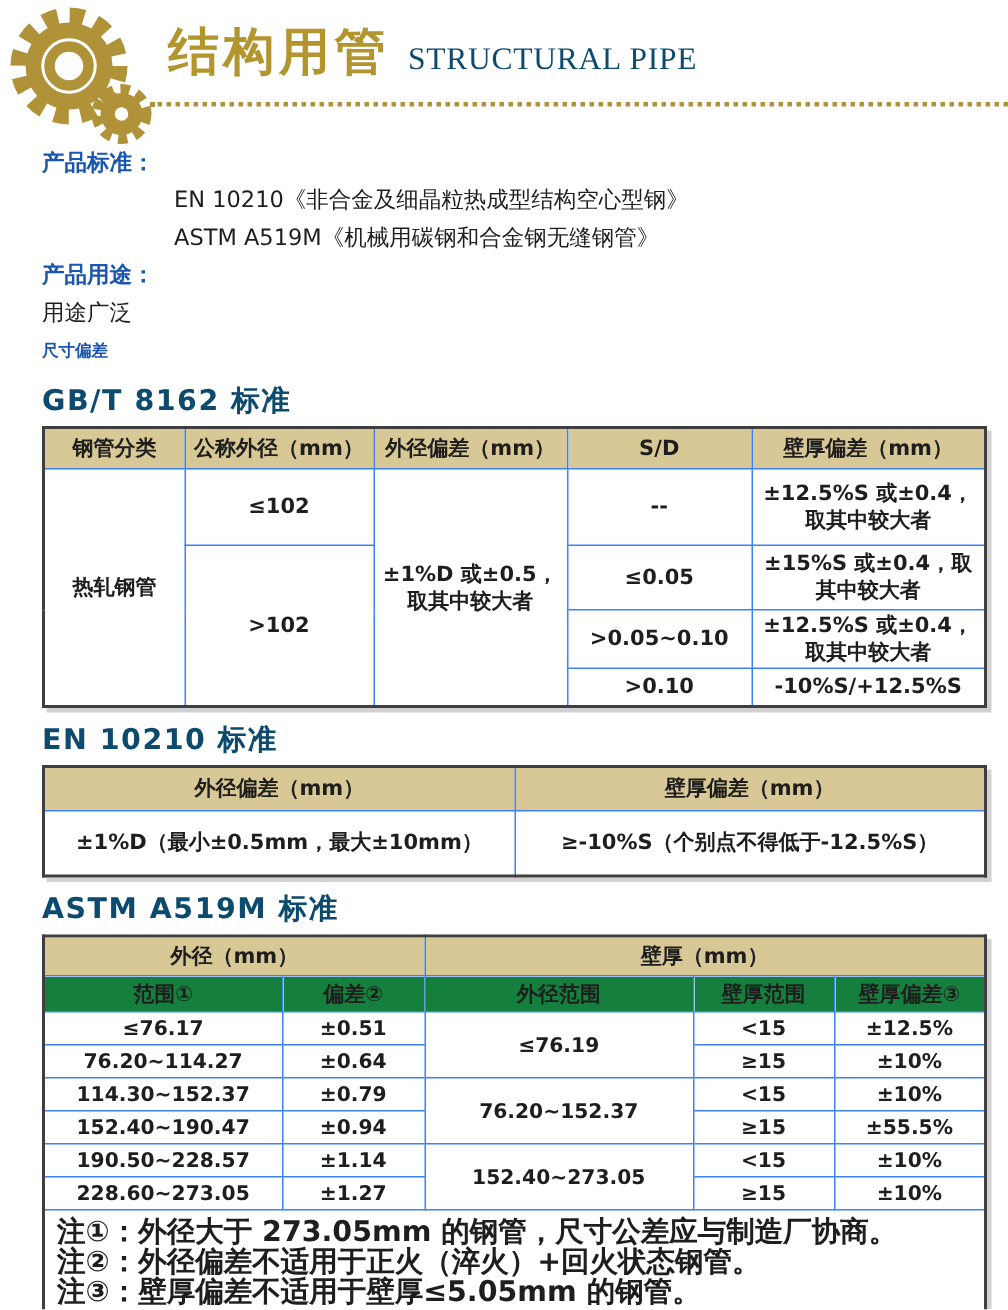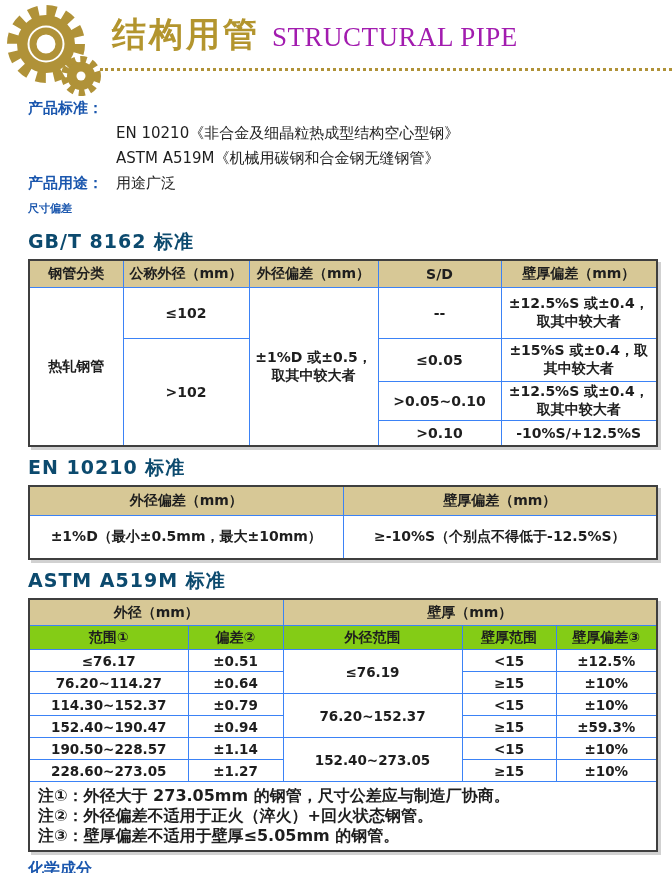--- a/index.html
+++ b/index.html
@@ -5,25 +5,25 @@
   html,body { margin:0; padding:0; background:#ffffff; }
   .page {
     position:relative; width:672px; height:873px; overflow:hidden;
     background:#ffffff; font-family:"DejaVu Sans", sans-serif; color:#1e1e1e;
   }
   
   .header { position:relative; height:90px; }
   .gears { position:absolute; left:2px; top:2px; }
   .title-row { position:absolute; left:112px; top:12px; display:flex; align-items:baseline; gap:12px; }
   .title-zh { font-size:34px; font-weight:bold; color:#b3952e; letter-spacing:3px; }
-  .title-en { font-family:"Liberation Serif", serif; font-size:27px; color:#a21caf; letter-spacing:0.5px; }
+  .title-en { font-family:"Liberation Serif", serif; font-size:21px; color:#0c4a6e; letter-spacing:0.5px; }
   .dotted-divider { position:absolute; left:100px; right:0; top:68px; border-top:3px dotted #b09238; }
   
   .content { padding:6px 16px 0 28px; width:628px; }
-  .info-line { display:flex; font-size:15px; line-height:25px; }
+  .info-line { display:flex; font-size:15px; line-height:25px;flex-direction:column; }
   .info-label { color:#1b57ae; font-weight:bold; width:88px; flex:none; }
   .info-indent { padding-left:88px; }
   .sub-heading { color:#1b57ae; font-weight:bold; font-size:11px; line-height:25px; }
   .section-title { color:#0c4a6e; font-size:19px; font-weight:bold; margin:8px 0 4px 0; letter-spacing:1px; }
   
   table {
     border-collapse:collapse; table-layout:fixed; width:628px;
     font-size:14px; text-align:center; background:#fff;
     border:2px solid #3f3f3f; box-shadow:3px 3px 0 rgba(0,0,0,0.18);
     margin-bottom:2px;
@@ -31,24 +31,24 @@
   th, td { border:1px solid #3b82f6; padding:1px 3px; font-weight:bold; overflow:hidden; }
   .hdr { background:#d7c896; }
   .t-gbt .hdr th { height:24px; }
   .t-gbt .r1 td { height:48px; }
   .t-gbt .r2 td { height:40px; }
   .t-gbt .r3 td { height:34px; }
   .t-gbt .r4 td { height:22px; }
   .t-en .hdr th { height:26px; }
   .t-en .r1 td { height:40px; }
   .t-astm .hdr th { height:23px; }
-  .t-astm .sub th { height:21px; background:#84cc16; }
+  .t-astm .sub th { height:21px; background:#15803d; }
   .t-astm .dr td { height:19px; font-size:13.5px; }
   .notes-cell { text-align:left; padding:4px 8px; }
-  .note-line { font-size:16px; line-height:20px; }
+  .note-line { font-size:19px; line-height:20px; }
   .chem-heading { color:#1b57ae; font-weight:bold; font-size:16px; margin-top:6px; line-height:22px; }
 </style>
 </head>
 <body>
 
 <div class="page">
 
   <div class="header">
     <div class="gears">
       <svg width="100" height="96" viewBox="0 0 100 96">
@@ -181,21 +181,21 @@
         <td>114.30~152.37</td>
         <td>±0.79</td>
         <td rowspan="2">76.20~152.37</td>
         <td>&lt;15</td>
         <td>±10%</td>
       </tr>
       <tr class="dr">
         <td>152.40~190.47</td>
         <td>±0.94</td>
         <td>≥15</td>
-        <td>±59.3%</td>
+        <td>±55.5%</td>
       </tr>
       <tr class="dr">
         <td>190.50~228.57</td>
         <td>±1.14</td>
         <td rowspan="2">152.40~273.05</td>
         <td>&lt;15</td>
         <td>±10%</td>
       </tr>
       <tr class="dr">
         <td>228.60~273.05</td>

